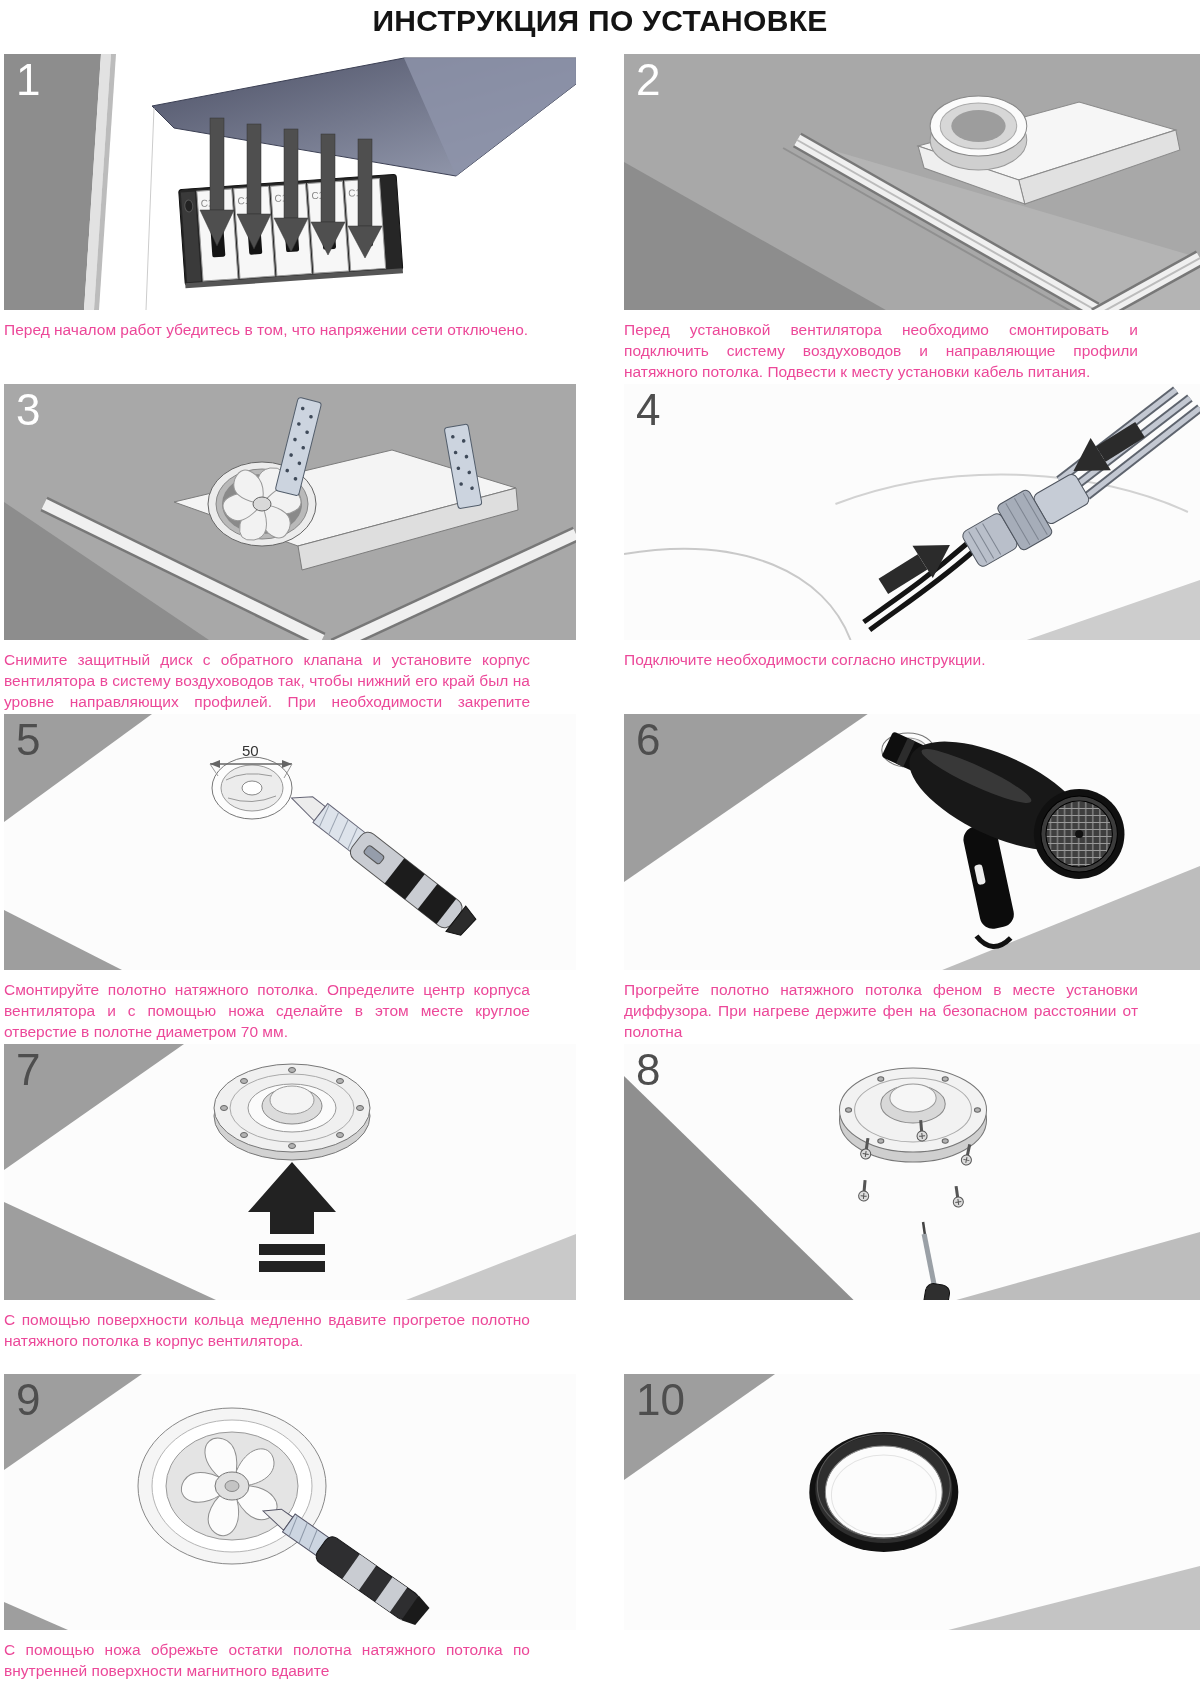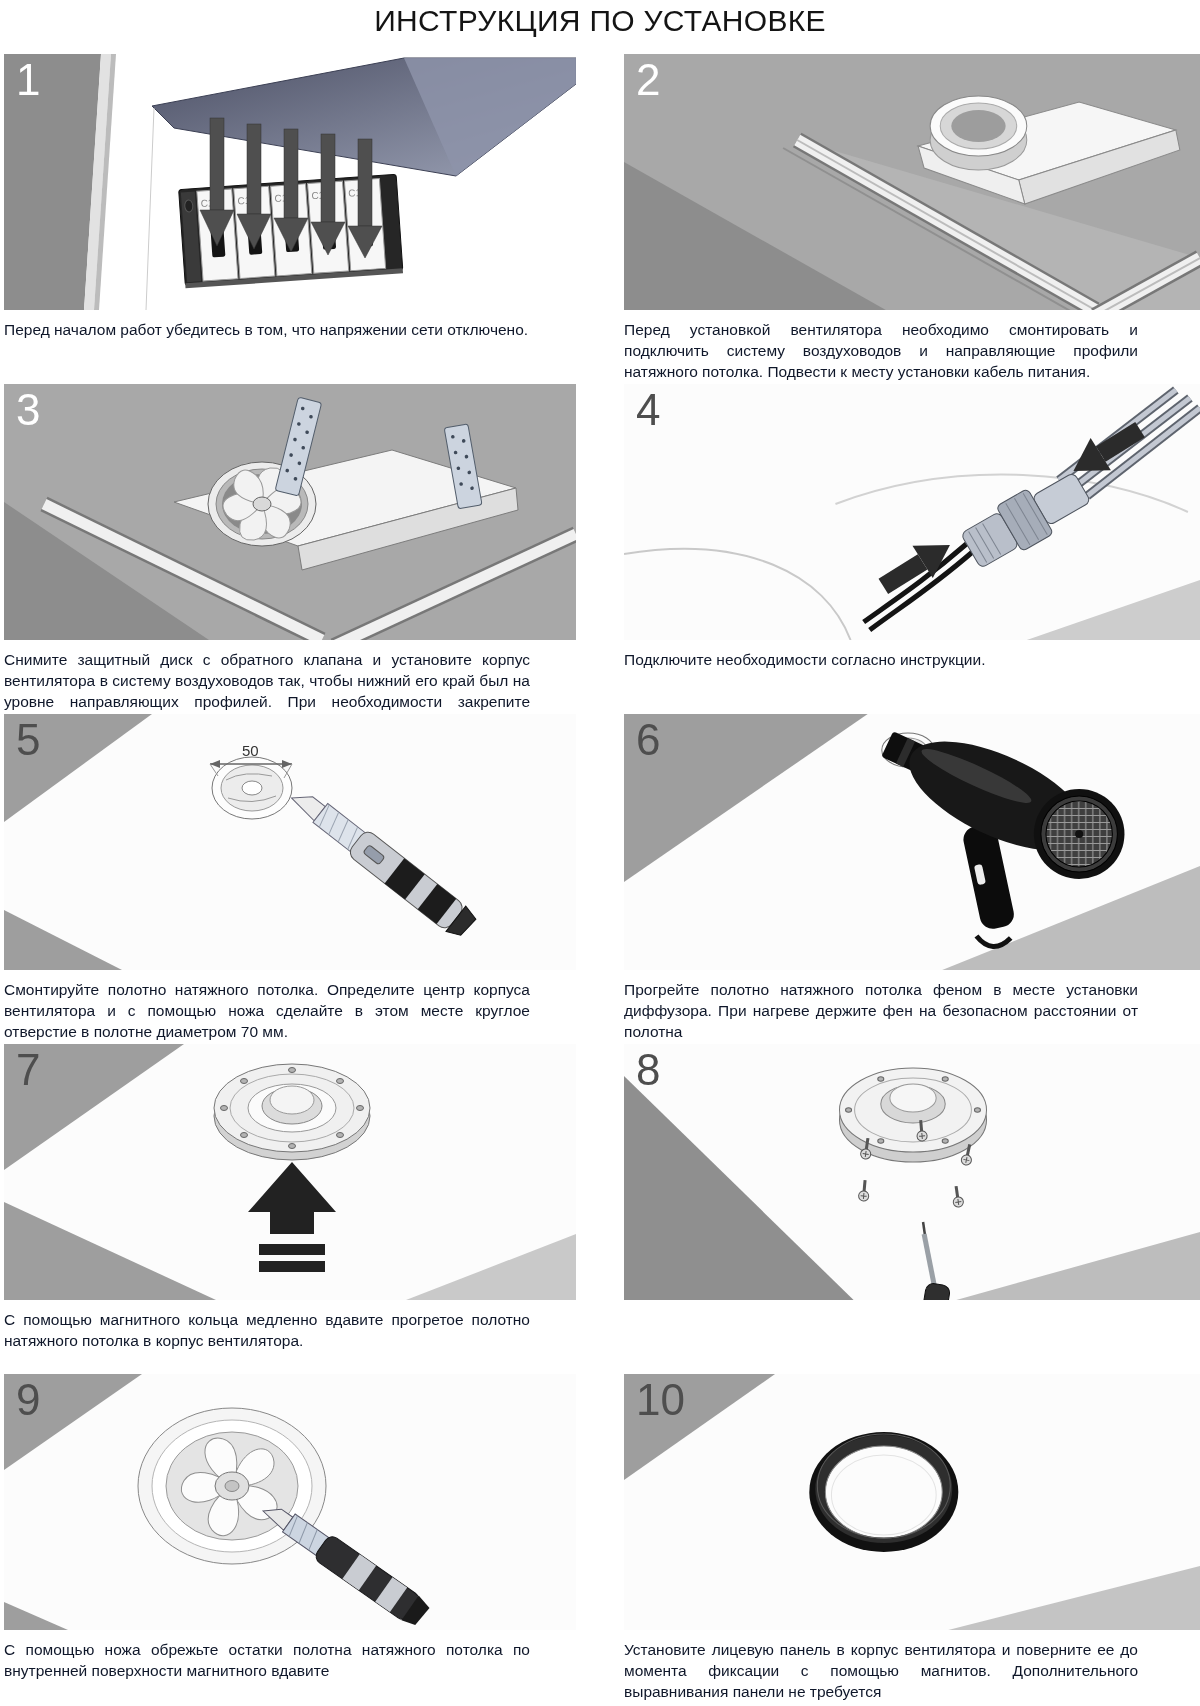--- a/index.html
+++ b/index.html
@@ -1,28 +1,28 @@
 <!DOCTYPE html>
 <html lang="ru"><head>
 <meta charset="utf-8">
 <style>
   html,body{margin:0;padding:0;background:#fff;}
   body{width:1200px;height:1706px;overflow:hidden;
        font-family:"Liberation Sans","DejaVu Sans",sans-serif;color:#383838;}
   h1{margin:0;height:50px;padding-top:4px;text-align:center;
-     font-size:30px;font-weight:normal;color:#141414;letter-spacing:.3px;}
+     font-size:30px;font-weight:bold;color:#141414;letter-spacing:.3px;}
   .grid{display:grid;grid-template-columns:572px 576px;column-gap:48px;padding-left:4px;}
   figure{margin:0;height:330px;}
   .art{position:relative;height:256px;overflow:hidden;}
   .art svg{display:block;width:100%;height:100%;}
   .num{position:absolute;top:0;left:12px;font-size:44px;line-height:52px;
        font-weight:400;color:#fff;}
   .num.dark{color:#4e4e4e;}
   figcaption{margin-top:9px;font-size:15.5px;line-height:21px;text-align:justify;
-       color:#0f172a;padding-right:46px;}
+       color:#ec4899;padding-right:46px;}
   figure:nth-child(even) figcaption{padding-right:62px;}
 </style>
 </head>
 <body>
 
 <main class="page">
   <h1>ИНСТРУКЦИЯ ПО УСТАНОВКЕ</h1>
 
   <div class="grid">
 
@@ -345,21 +345,21 @@
             </g>
           </g>
           <g fill="#222">
             <polygon points="288,118 332,168 310,168 310,190 266,190 266,168 244,168"></polygon>
             <rect x="255" y="200" width="66" height="11"></rect>
             <rect x="255" y="217" width="66" height="11"></rect>
           </g>
         </svg>
         <span class="num dark">7</span>
       </div>
-      <figcaption>С помощью магнитного кольца медленно вдавите прогретое полотно натяжного потолка в корпус вентилятора.</figcaption>
+      <figcaption>С помощью поверхности кольца медленно вдавите прогретое полотно натяжного потолка в корпус вентилятора.</figcaption>
     </figure>
 
     <figure class="step">
       <div class="art">
         <svg viewBox="0 0 572 256" preserveAspectRatio="none">
           <rect width="572" height="256" fill="#fcfcfc"></rect>
           <polygon points="0,32 0,256 228,256" fill="#8f8f8f"></polygon>
           <polygon points="572,188 572,256 330,256" fill="#bdbdbd"></polygon>
           <g>
             <ellipse cx="287" cy="76" rx="73" ry="42" fill="#cfcfcf" stroke="#777"></ellipse>
@@ -463,17 +463,16 @@
           <g>
             <ellipse cx="258" cy="118" rx="74" ry="60" fill="#111"></ellipse>
             <ellipse cx="258" cy="115" rx="68" ry="54" fill="#2e2e2e"></ellipse>
             <ellipse cx="258" cy="118" rx="58" ry="46" fill="#fcfcfc" stroke="#8a8a8a"></ellipse>
             <ellipse cx="258" cy="112" rx="66" ry="52" fill="none" stroke="#5a5a5a"></ellipse>
             <ellipse cx="258" cy="121" rx="52" ry="40" fill="none" stroke="#e3e3e3"></ellipse>
           </g>
         </svg>
         <span class="num dark">10</span>
       </div>
-      <figcaption>Установите лицевую панель в корпус вентилятора и поверните ее до момента фиксации с помощью магнитов. Дополнительного выравнивания панели не требуется</figcaption>
     </figure>
 
   </div>
 </main>
 
 </body></html>

